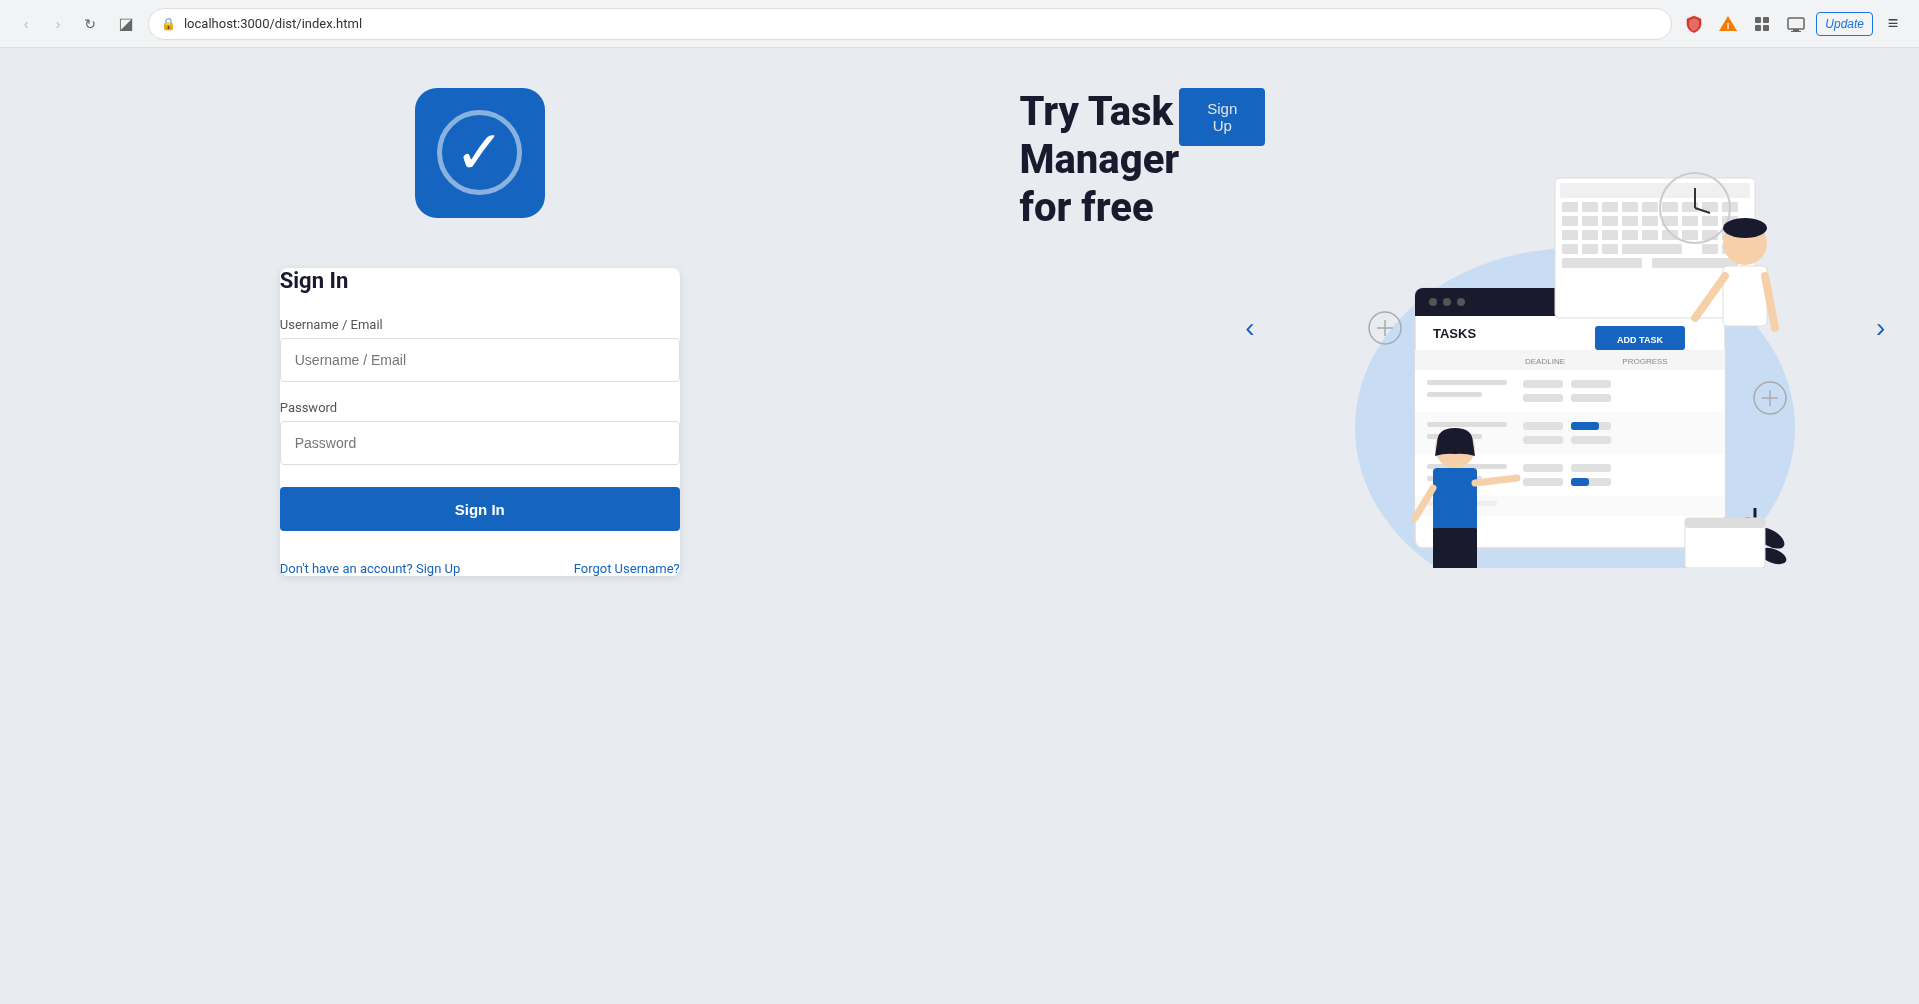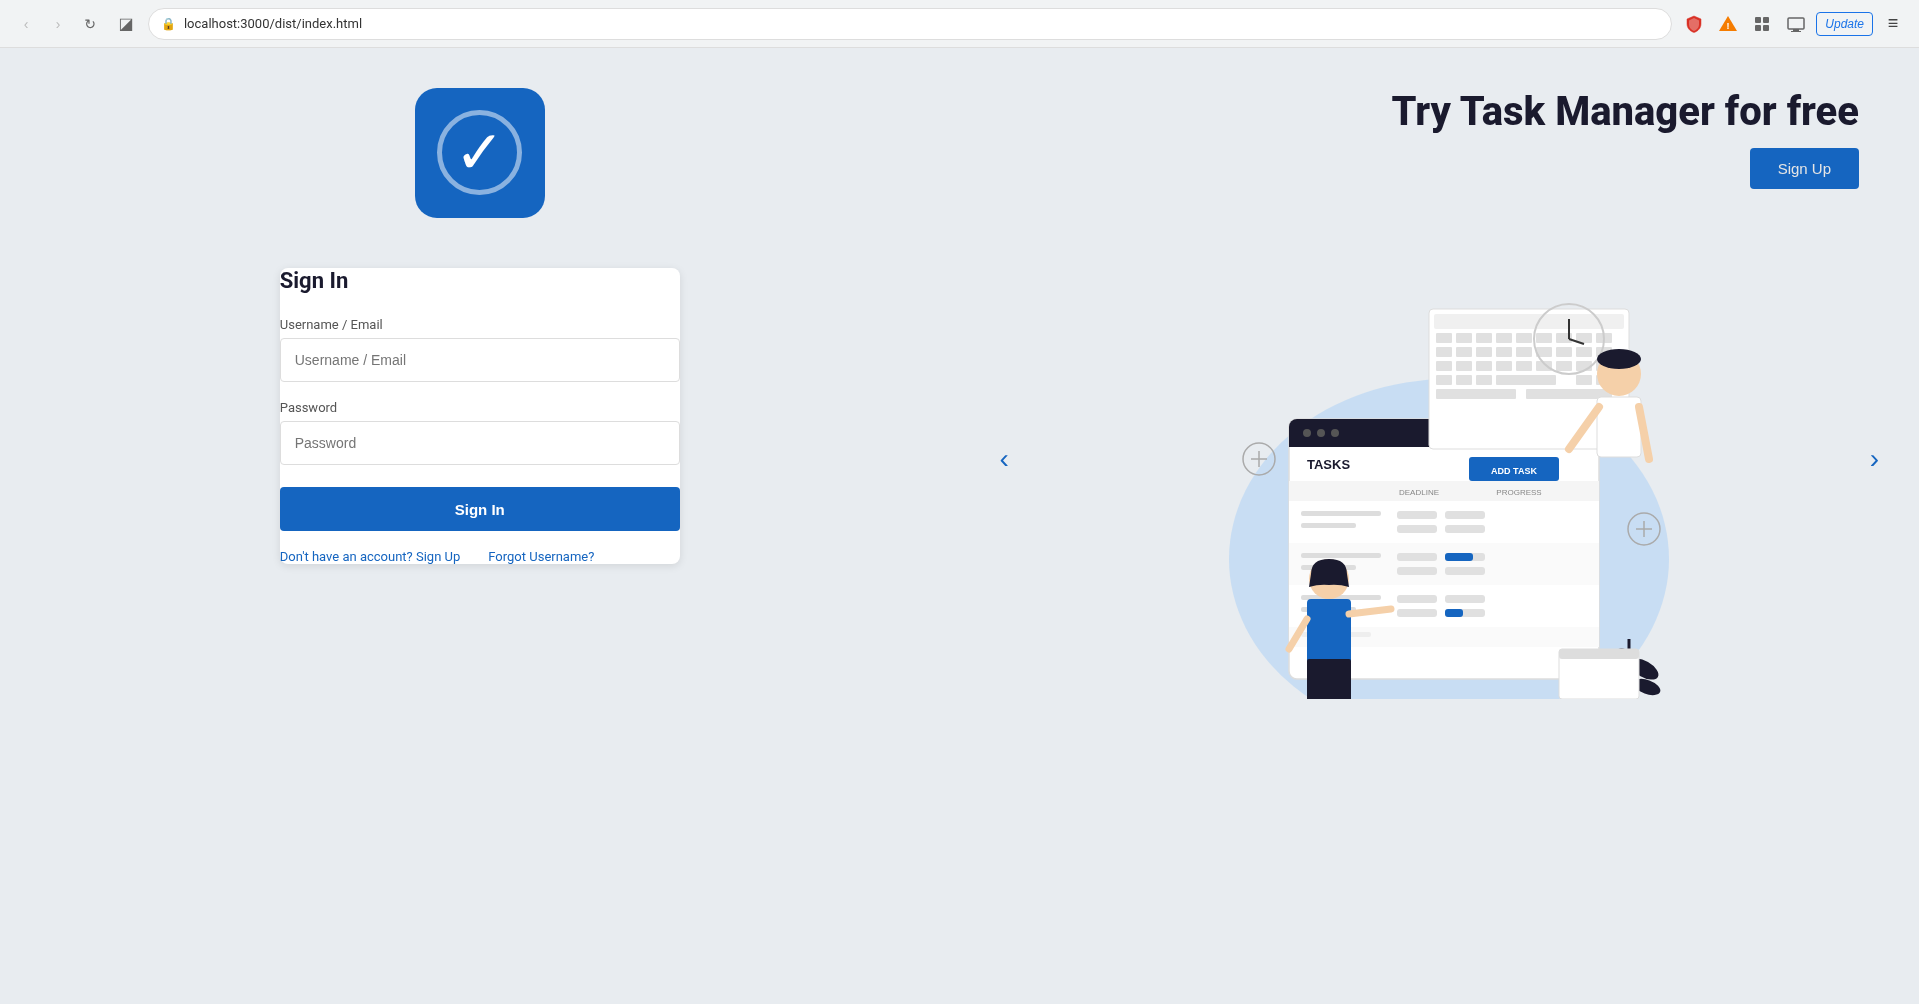--- a/index.html
+++ b/index.html
@@ -203,40 +203,40 @@
       border-radius: 4px;
       font-size: 15px;
       font-weight: 600;
       cursor: pointer;
       margin-top: 4px;
       transition: background 0.2s;
     }
 
     .form-footer {
       display: flex;
-      justify-content: flex-start;
-      margin-top: 18px;
+      justify-content: space-between;
+      margin-top: 30px;
       gap: 28px;
     }
 
     .form-link {
       color: #1565c0;
       font-size: 13px;
       text-decoration: none;
       cursor: pointer;
     }
 
     
     .right-panel {
       width: 50%;
       background: #e8ecf0;
       padding: 40px 60px;
       display: flex;
-      flex-direction: column;
-      align-items: flex-end;
+      flex-direction: row;
+      align-items: flex-start;
       position: relative;
       overflow: hidden;
     }
 
     .promo-title {
       font-size: 40px;
       font-weight: 800;
       color: #1a1a2e;
       margin-bottom: 12px;
       line-height: 1.2;

